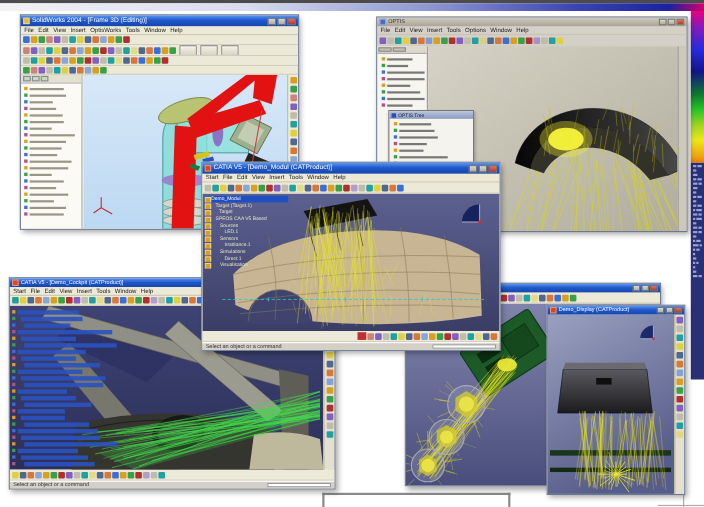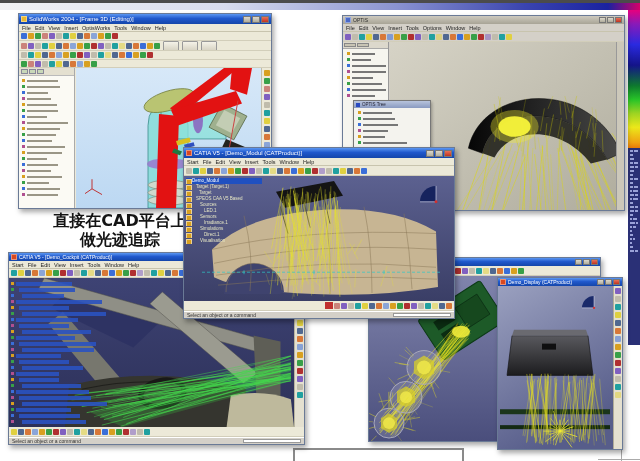--- a/index.html
+++ b/index.html
@@ -203,24 +203,20 @@
       </div>
       <div class="nrow">
         <i style="width: 4.26887px;"></i>
         <i style="width: 3.35422px;"></i>
       </div>
     </div>
   <div id="corner-line-v"></div>
   <div id="corner-line-h"></div>
   <div id="bottom-box"></div>
 
-  <div id="caption">
-    <div>直接在CAD平台上</div>
-    <div>做光迹追踪</div>
-  </div>
 
   <div id="w1" class="win">
     <div class="tb xp">
       <span class="tb-ico"></span>
       <span class="tb-t">SolidWorks 2004 - [Frame 3D (Editing)]</span>
       <span class="tb-btns">
         <i></i>
         <i></i>
         <i class="cls"></i>
       </span>

